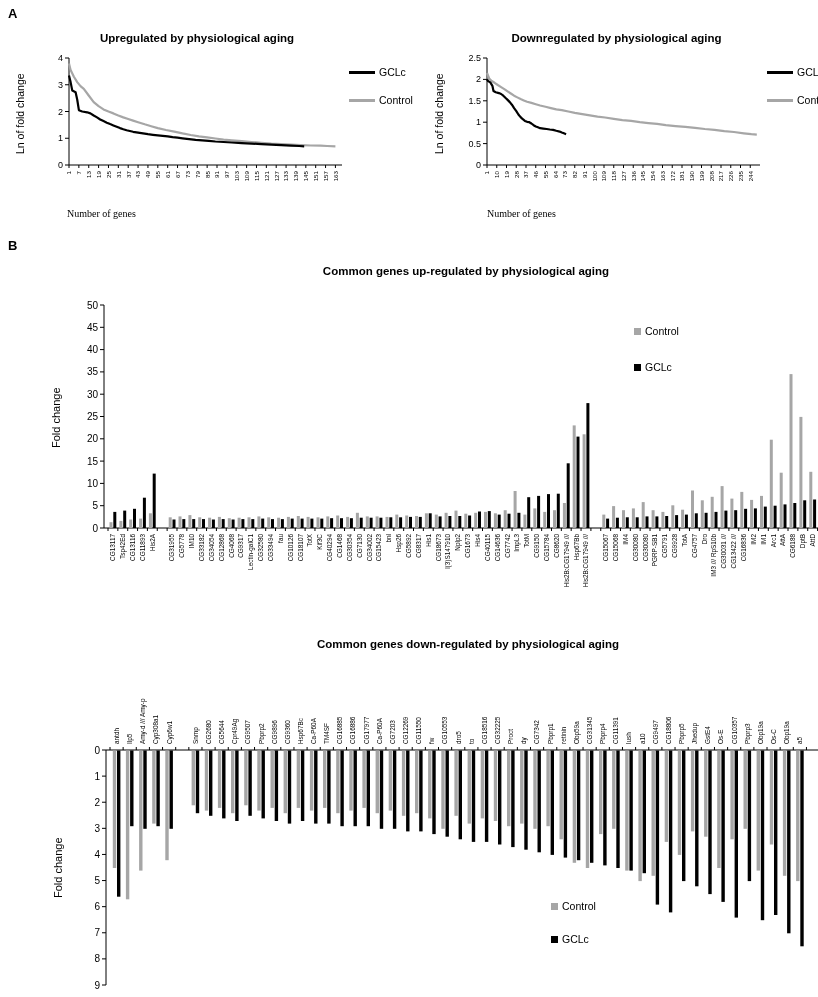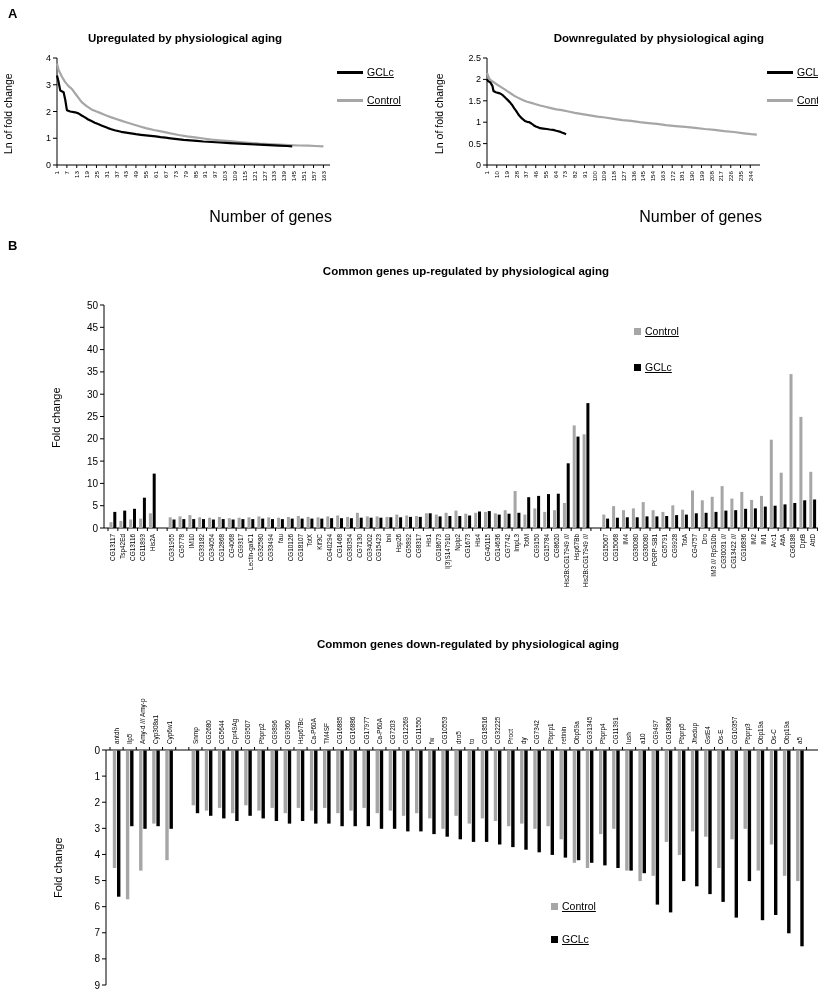--- a/index.html
+++ b/index.html
@@ -1,37 +1,37 @@
 <!DOCTYPE html>
 <html><head>
 <meta charset="utf-8">
 <style>
   html,body{margin:0;padding:0;background:#fff;}
   .page{position:relative;width:818px;height:997px;background:#fff;overflow:hidden;
         font-family:"Liberation Sans",sans-serif;color:#000;}
   .panel-label{position:absolute;font-weight:bold;font-size:13px;}
   .chart{position:absolute;}
   .chart-title{position:absolute;font-weight:bold;font-size:11.5px;text-align:center;}
-  .xaxis-label{position:absolute;font-size:16px;text-align:right;}
+  .xaxis-label{position:absolute;font-size:10px;text-align:left;font-family:Liberation Serif, serif;}
   .vlabel{position:absolute;transform:rotate(-90deg);transform-origin:0 100%;
           white-space:nowrap;font-size:10.5px;line-height:12px;}
-  .legend-row{position:absolute;display:flex;align-items:center;gap:4px;font-size:10.5px;line-height:12px;text-decoration:underline;}
+  .legend-row{position:absolute;display:flex;align-items:center;gap:4px;font-size:10.5px;line-height:12px;}
   .line-swatch{display:inline-block;width:26px;height:3px;}
   .sq-swatch{display:inline-block;width:7px;height:7px;}
   svg text{font-family:"Liberation Sans",sans-serif;}
 </style>
 </head>
 <body>
 
 <div class="page">
 
   <div class="panel-label" style="left:8px;top:6px;">A</div>
   <div class="panel-label" style="left:8px;top:238px;">B</div>
 
-  <div class="chart" style="left:0;top:22px;width:409px;height:215px;">
+  <div class="chart" style="left:12px;top:22px;width:409px;height:215px;">
     <div class="chart-title" style="left:40px;top:10px;width:290px;">Upregulated by physiological aging</div>
     <div class="vlabel" style="left:14px;top:120px;">Ln of fold change</div>
     <svg id="svg-up-line" width="409" height="215">
         <g stroke="#000" stroke-width="1">
           <line x1="57" y1="143" x2="330" y2="143"></line>
           <line x1="57" y1="36" x2="57" y2="143"></line>
           <line x1="53" y1="143" x2="57" y2="143"></line>
           <line x1="53" y1="116.25" x2="57" y2="116.25"></line>
           <line x1="53" y1="89.5" x2="57" y2="89.5"></line>
           <line x1="53" y1="62.75" x2="57" y2="62.75"></line>
@@ -108,21 +108,21 @@
       <span class="line-swatch" style="background:#000000;"></span>
       <span>GCLc</span>
     </div>
     <div class="legend-row" style="left:337px;top:72px;">
       <span class="line-swatch" style="background:#a6a6a6;"></span>
       <span>Control</span>
     </div>
   </div>
 
   <div class="chart" style="left:409px;top:22px;width:409px;height:215px;">
-    <div class="chart-title" style="left:60px;top:10px;width:295px;text-align:right;">Downregulated by physiological aging</div>
+    <div class="chart-title" style="left:60px;top:10px;width:295px;">Downregulated by physiological aging</div>
     <div class="vlabel" style="left:36px;top:120px;">Ln of fold change</div>
     <svg id="svg-down-line" width="409" height="215">
         <g stroke="#000" stroke-width="1">
           <line x1="78" y1="143" x2="351" y2="143"></line>
           <line x1="78" y1="36" x2="78" y2="143"></line>
           <line x1="74" y1="143" x2="78" y2="143"></line>
           <line x1="74" y1="121.6" x2="78" y2="121.6"></line>
           <line x1="74" y1="100.19999999999999" x2="78" y2="100.19999999999999"></line>
           <line x1="74" y1="78.8" x2="78" y2="78.8"></line>
           <line x1="74" y1="57.39999999999999" x2="78" y2="57.39999999999999"></line>

